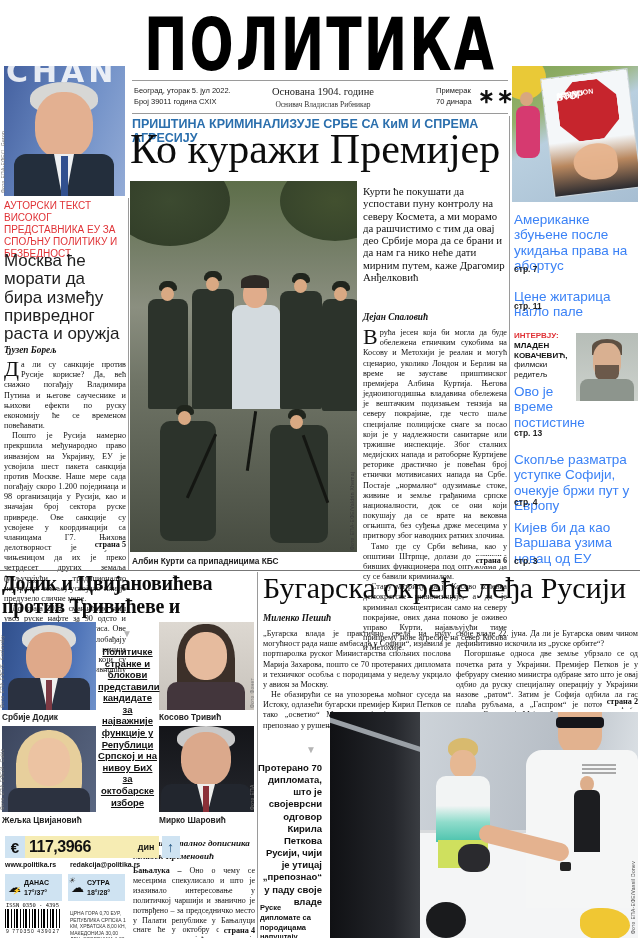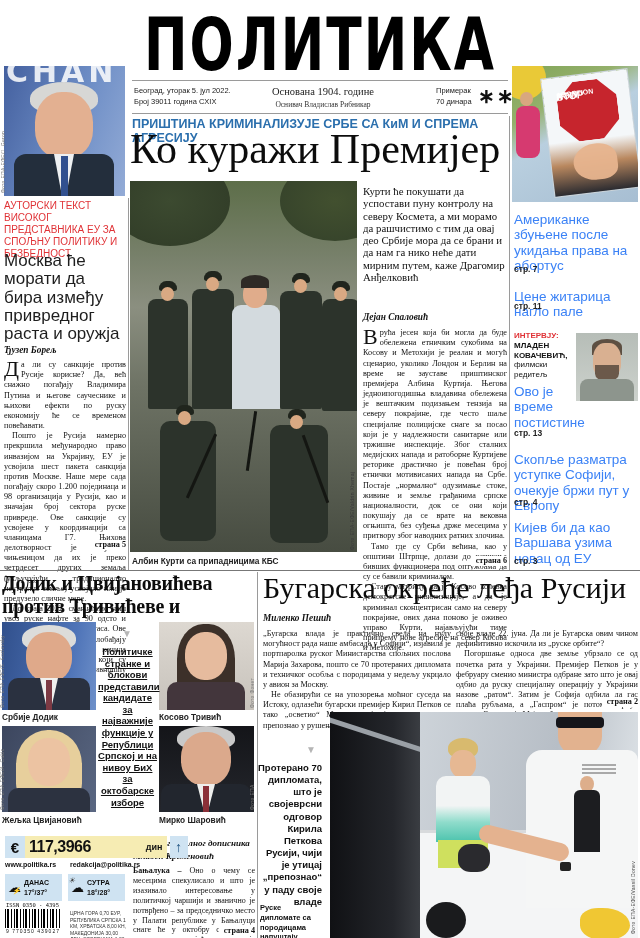--- a/index.html
+++ b/index.html
@@ -45,21 +45,21 @@
   
   .dd-headline{position:absolute;left:2px;top:572px;width:256px;font-family:"Liberation Serif",serif;
     font-weight:700;font-size:20px;line-height:1.15;letter-spacing:-.3px;color:#0c0c0c;}
   .dd-note{position:absolute;left:98px;top:646px;width:59px;text-align:center;font-weight:700;
     font-size:9.5px;line-height:1.22;text-decoration:underline;}
   .tri{color:#b5b5b5;font-size:10px;}
   
   .euro-row{position:absolute;left:5px;top:836px;height:22px;display:flex;align-items:stretch;}
   .euro-cur{width:20px;background:#cfe3f2;font-size:15px;font-weight:700;display:flex;
     align-items:center;justify-content:center;}
-  .euro-rate{background:#f6ecb3;display:flex;align-items:center;padding:0 4px;gap:18px;}
+  .euro-rate{background:#f6ecb3;display:flex;align-items:center;padding:0 4px;gap:10px;}
   .euro-rate b{font-size:16px;letter-spacing:-.5px;}
   .euro-rate span{font-size:9px;font-weight:700;margin-left:37px;}
   .euro-arrow{width:18px;background:#cfe3f2;margin-left:3px;display:flex;align-items:center;
     justify-content:center;font-size:14px;font-weight:700;color:#1a4f7d;}
   .webrow{position:absolute;top:861px;font-size:7px;font-weight:700;}
   .wbox{position:absolute;top:874px;width:57px;height:27px;background:#cfe3f2;display:flex;
     align-items:center;padding:0 3px;box-sizing:border-box;gap:3px;}
   .wicon{position:relative;font-size:13px;line-height:1;}
   .wicon .bolt{position:absolute;left:4px;top:6px;font-size:7px;}
   .wicon .sun{position:absolute;left:-3px;top:-4px;font-size:8px;color:#444;}

